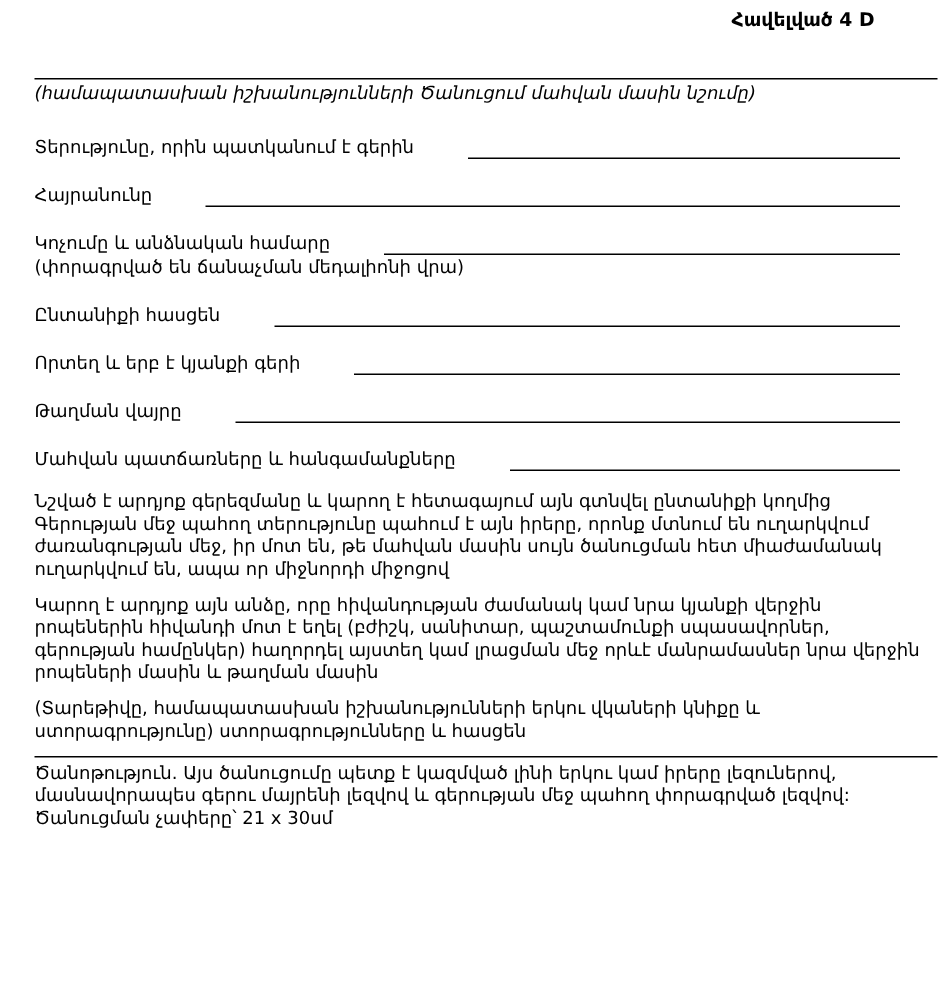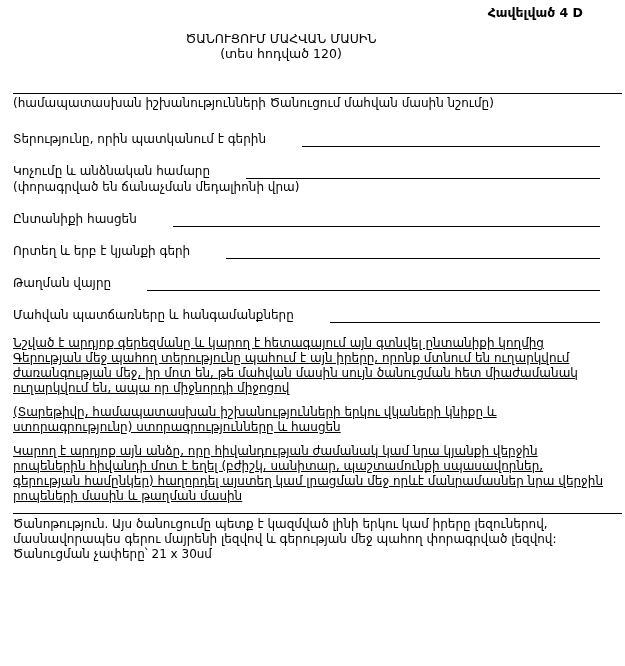--- a/index.html
+++ b/index.html
@@ -13,21 +13,21 @@
     overflow: hidden;
     color: #000000;
     font-family: "DejaVu Sans", "Liberation Sans", sans-serif;
     font-size: 12px;
     -webkit-font-smoothing: none;
   }
   .page {
     box-sizing: border-box;
     width: 625px;
     height: 533px;
-    padding: 6px 8px 0 13px;
+    padding: 6px 8px 0 23px;
   }
   .appendix {
     text-align: right;
     padding-right: 34px;
     font-weight: bold;
     font-size: 12.5px;
     line-height: 14px;
   }
   .title-block {
     width: 536px;
@@ -38,20 +38,21 @@
   }
   .rule {
     width: 609px;
     border-bottom: 1.5px solid #000;
   }
   .rule-top { margin-top: 32px; }
   .rule-bottom { margin-top: 5px; }
   .caption {
     margin-top: 2px;
     line-height: 15px;
+    font-style: italic;
   }
   .fields { margin-top: 21px; }
   .field-row {
     display: flex;
     align-items: flex-end;
     height: 15px;
     margin-bottom: 17px;
     line-height: 15px;
     white-space: nowrap;
     gap: 31px;
@@ -63,46 +64,46 @@
     margin-left: 5px;
     margin-right: 17px;
   }
   .field-note {
     margin-top: -16px;
     margin-bottom: 17px;
     line-height: 15px;
     white-space: nowrap;
   }
   .paragraphs { margin-top: -4px; }
-  .paragraph { margin-bottom: 9px; text-decoration: underline; }
+  .paragraph { margin-bottom: 9px; }
   .paragraph .line,
   .footnote .line {
     line-height: 15px;
     white-space: nowrap;
   }
   .footnote { margin-top: 3px; }
 </style>
 </head>
 <body>
 
 <div class="page">
 
   <div class="appendix">Հավելված 4 D</div>
 
-  <div class="title-block">
-    <div>ԾԱՆՈՒՑՈՒՄ ՄԱՀՎԱՆ ՄԱՍԻՆ</div>
-    <div>(տես հոդված 120)</div>
-  </div>
 
   <div class="rule rule-top"></div>
   <div class="caption">(համապատասխան իշխանությունների Ծանուցում մահվան մասին նշումը)</div>
 
   <div class="fields">
       <div class="field-row">
       <span>Տերությունը, որին պատկանում է գերին</span>
+      <span class="fill-line"></span>
+    </div>
+      <div class="field-row">
+      <span>Հայրանունը</span>
       <span class="fill-line"></span>
     </div>
       <div class="field-row">
       <span>Կոչումը և անձնական համարը</span>
       <span class="fill-line"></span>
     </div>
       <div class="field-note">(փորագրված են ճանաչման մեդալիոնի վրա)</div>
       <div class="field-row">
       <span>Ընտանիքի հասցեն</span>
       <span class="fill-line"></span>
@@ -122,28 +123,28 @@
     </div>
 
   <div class="paragraphs">
       <div class="paragraph">
         <div class="line">Նշված է արդյոք գերեզմանը և կարող է հետագայում այն գտնվել ընտանիքի կողմից</div>
         <div class="line">Գերության մեջ պահող տերությունը պահում է այն իրերը, որոնք մտնում են ուղարկվում</div>
         <div class="line">ժառանգության մեջ, իր մոտ են, թե մահվան մասին սույն ծանուցման հետ միաժամանակ</div>
         <div class="line">ուղարկվում են, ապա որ միջնորդի միջոցով</div>
       </div>
       <div class="paragraph">
-        <div class="line">(Տարեթիվը, համապատասխան իշխանությունների երկու վկաների կնիքը և</div>
-        <div class="line">ստորագրությունը) ստորագրությունները և հասցեն</div>
-      </div>
-      <div class="paragraph">
         <div class="line">Կարող է արդյոք այն անձը, որը հիվանդության ժամանակ կամ նրա կյանքի վերջին</div>
         <div class="line">րոպեներին հիվանդի մոտ է եղել (բժիշկ, սանիտար, պաշտամունքի սպասավորներ,</div>
         <div class="line">գերության համընկեր) հաղորդել այստեղ կամ լրացման մեջ որևէ մանրամասներ նրա վերջին</div>
         <div class="line">րոպեների մասին և թաղման մասին</div>
+      </div>
+      <div class="paragraph">
+        <div class="line">(Տարեթիվը, համապատասխան իշխանությունների երկու վկաների կնիքը և</div>
+        <div class="line">ստորագրությունը) ստորագրությունները և հասցեն</div>
       </div>
     </div>
 
   <div class="rule rule-bottom"></div>
 
   <div class="footnote">
       <div class="line">Ծանոթություն. Այս ծանուցումը պետք է կազմված լինի երկու կամ իրերը լեզուներով,</div>
       <div class="line">մասնավորապես գերու մայրենի լեզվով և գերության մեջ պահող փորագրված լեզվով:</div>
       <div class="line">Ծանուցման չափերը՝ 21 x 30սմ</div>
     </div>

